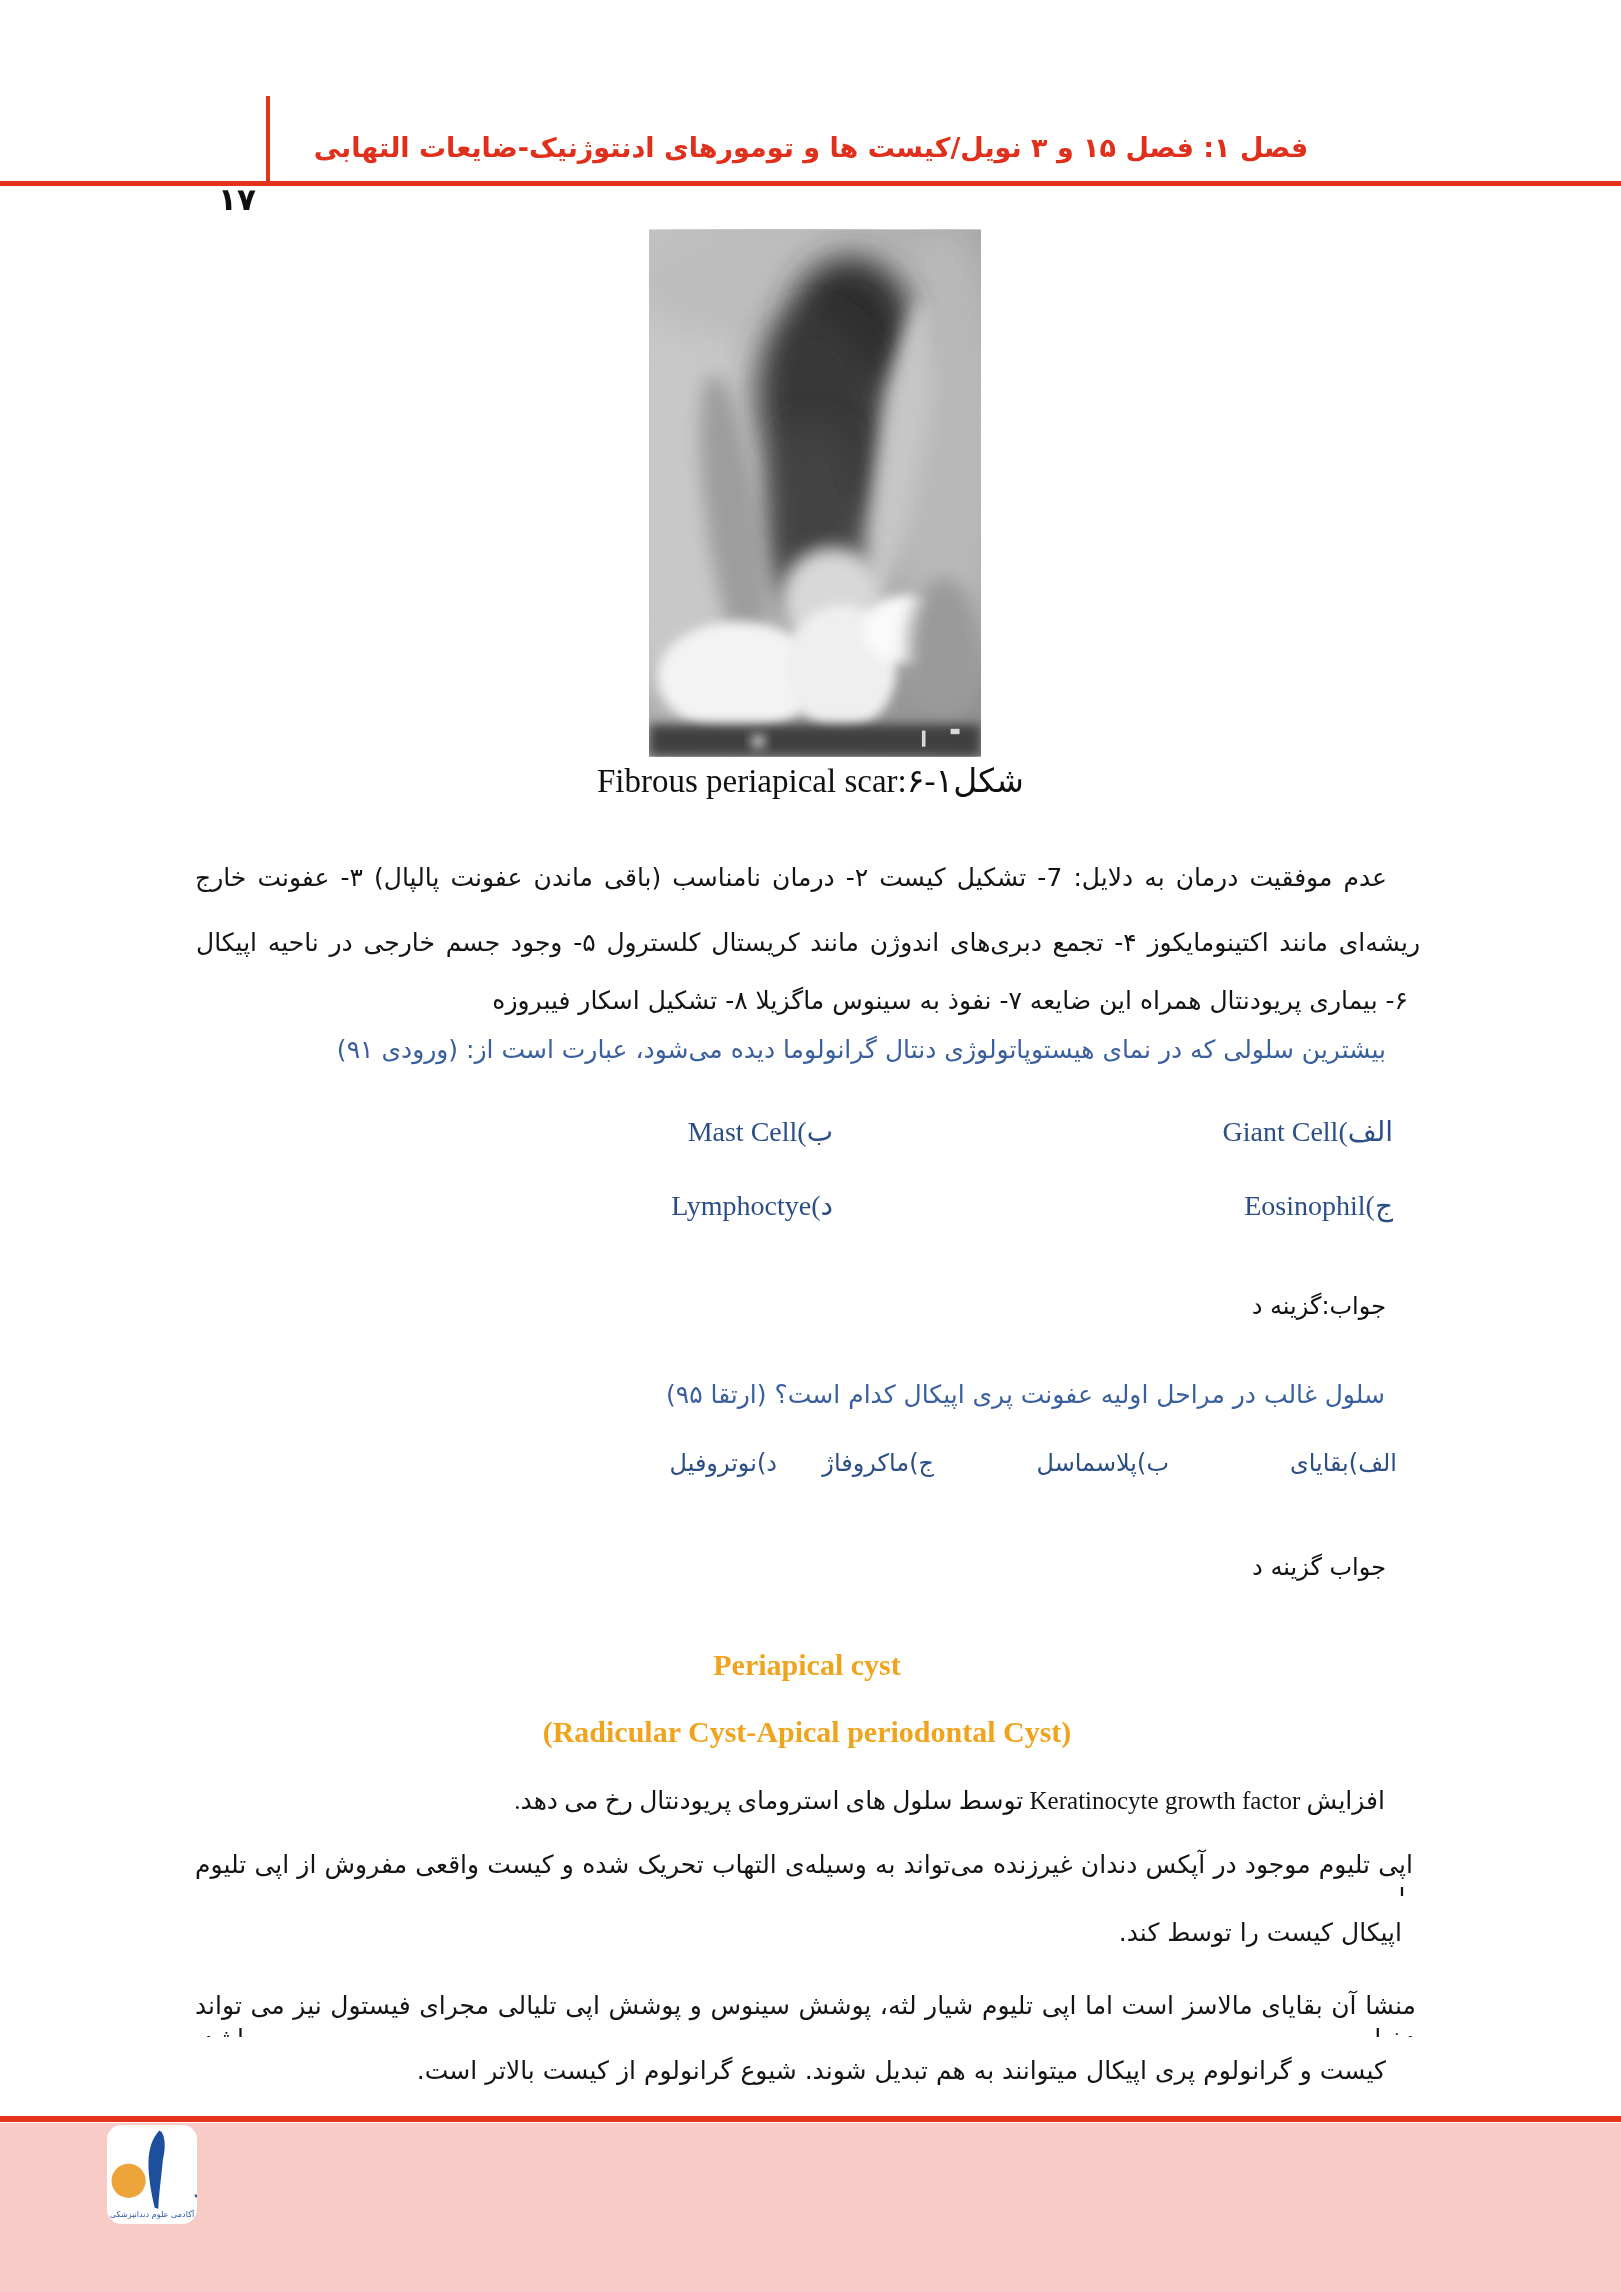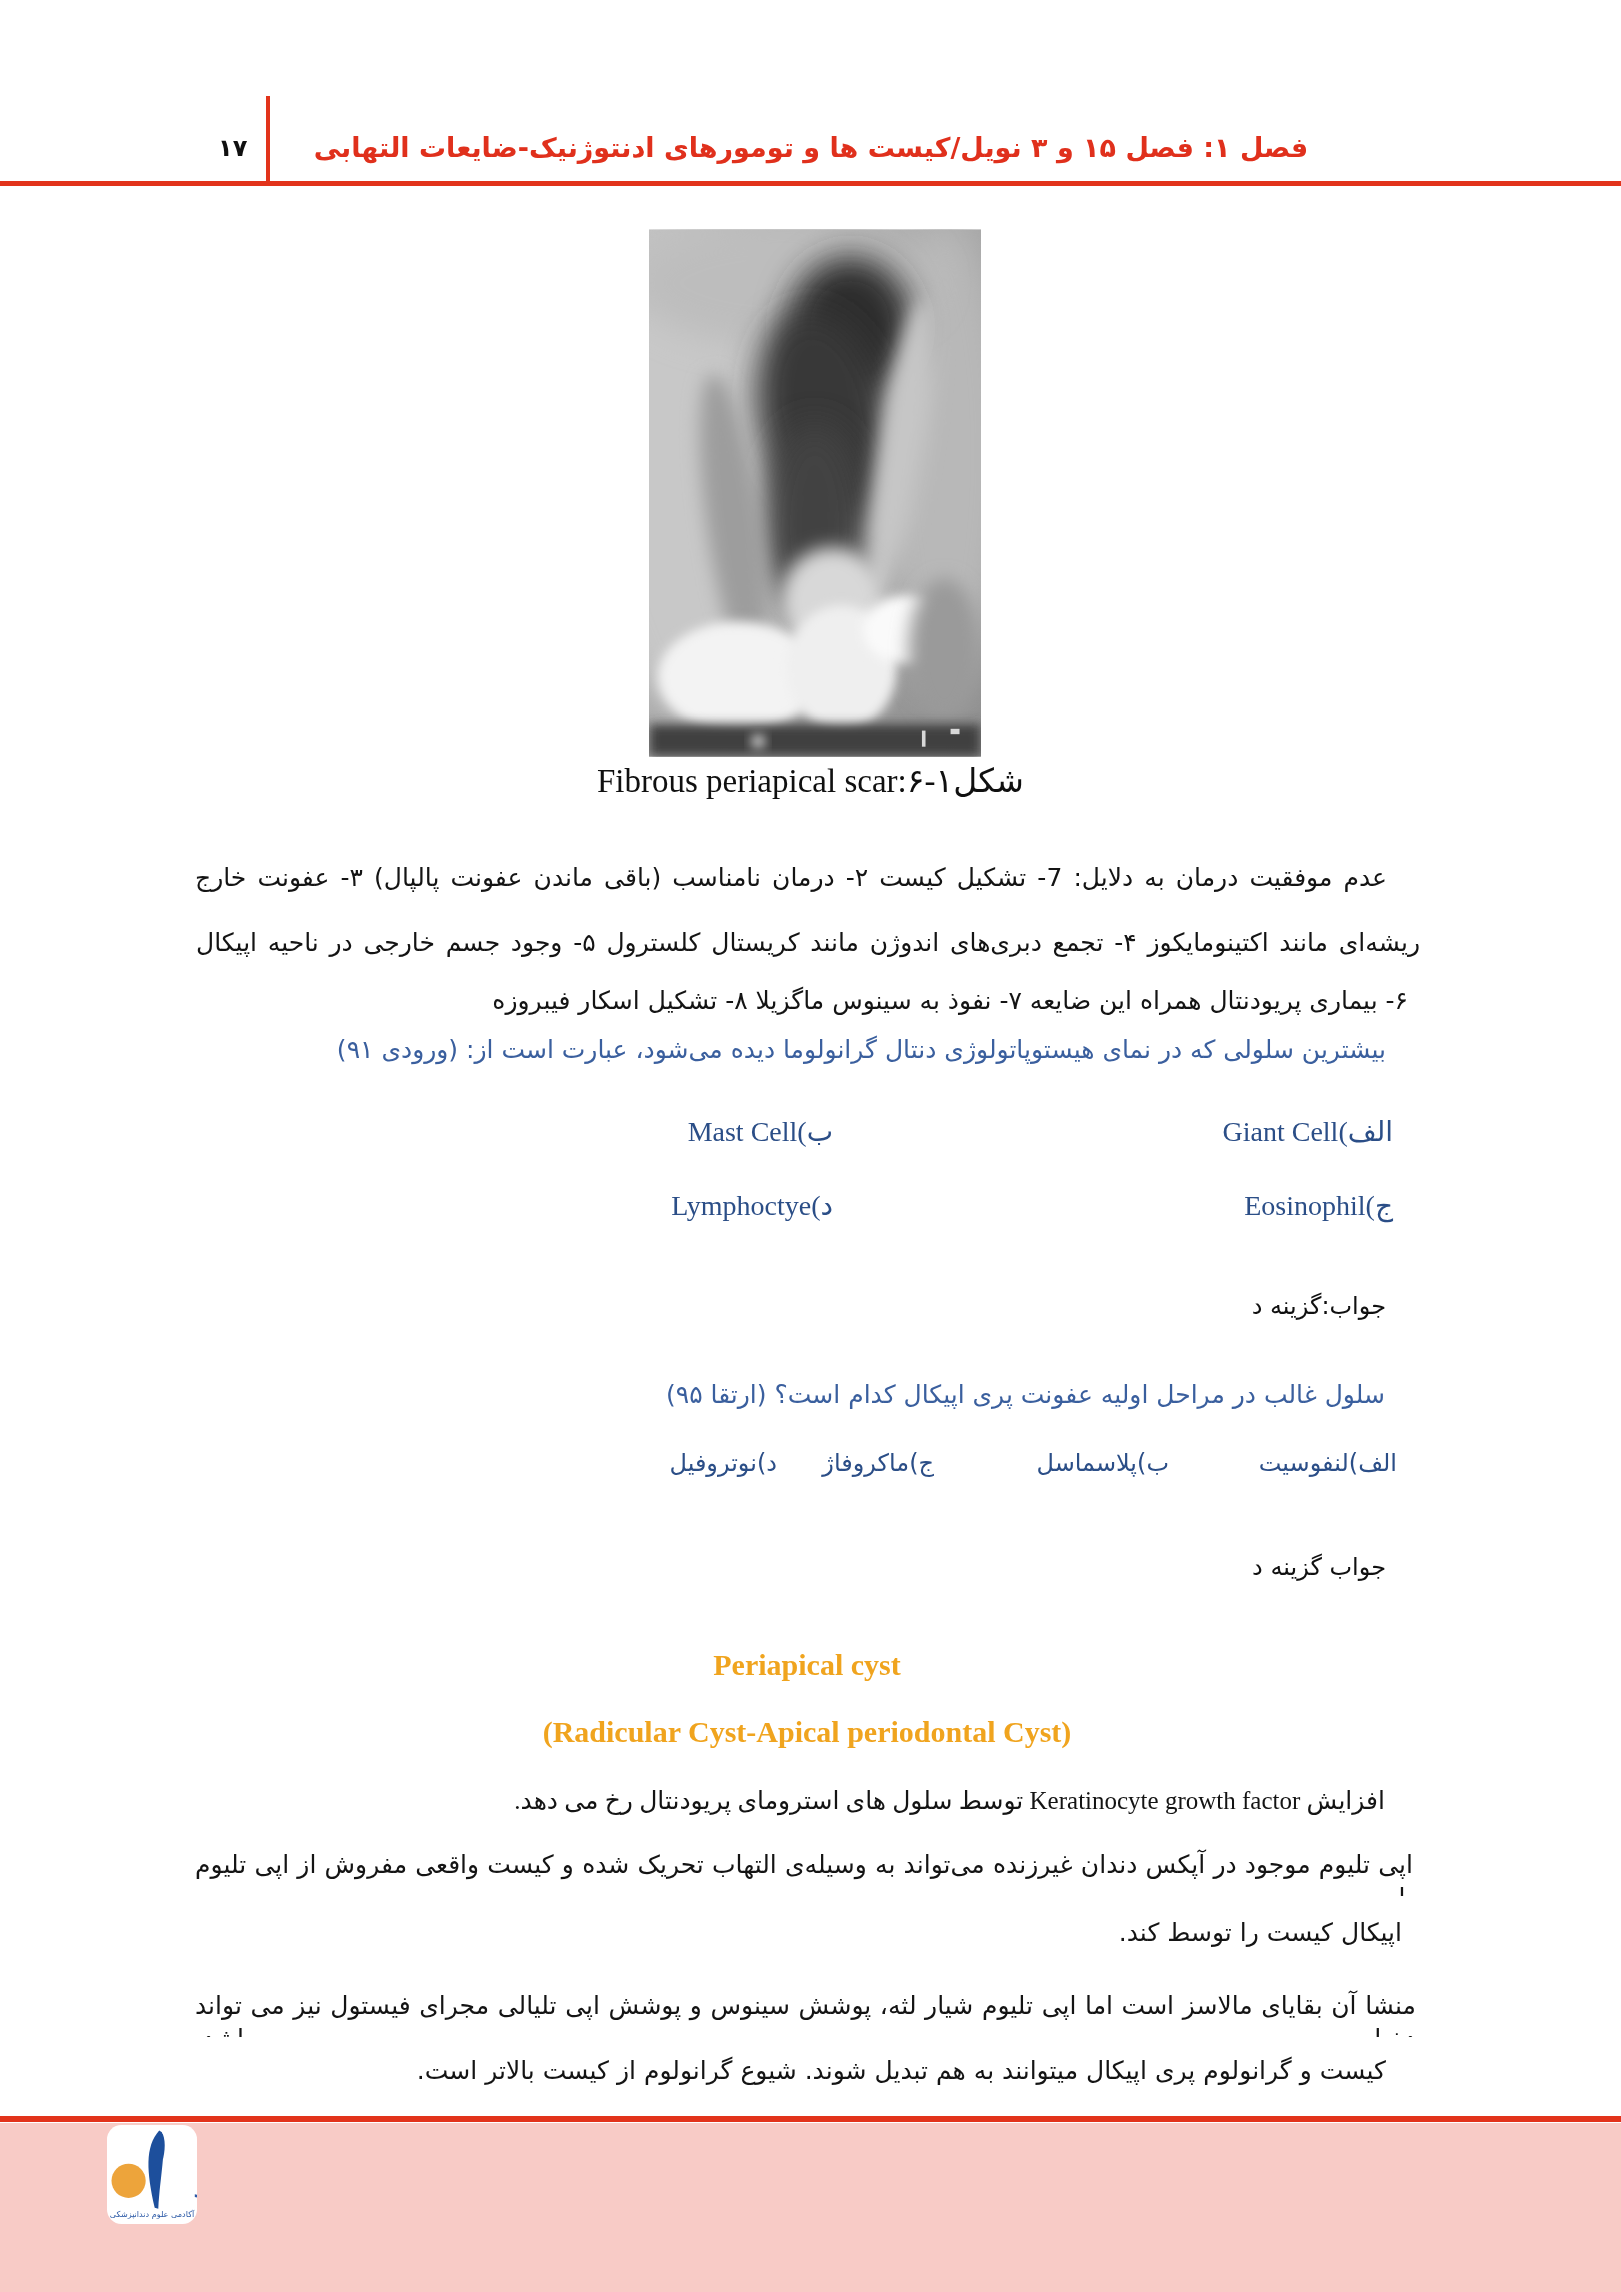--- a/index.html
+++ b/index.html
@@ -9,21 +9,21 @@
   .fa{direction:rtl;unicode-bidi:embed;white-space:nowrap;line-height:1.3;}
   .just{white-space:normal;text-align:justify;text-align-last:justify;overflow:hidden;max-height:47px;}
   .body-line{font-size:25px;color:#141414;}
   .mixed{font-family:"Liberation Serif","DejaVu Sans",serif;}
   .blue{color:#3a5f9e;}
   .navyopt{color:#2b4e87;font-family:"Liberation Serif","DejaVu Sans",serif;font-size:28px;}
   .blueopt2{color:#2b4e87;font-size:24px;}
   .answer{font-size:24px;color:#101010;}
   .redline{background:#e2331b;}
   .header-title{width:1622px;text-align:center;font-size:27px;font-weight:bold;color:#e0301c;direction:rtl;}
-  .pagenum{font-size:24px;font-weight:bold;color:#101010;direction:rtl;}
+  .pagenum{font-size:31px;font-weight:bold;color:#101010;direction:rtl;margin-top:47px;}
   .caption{width:1231px;text-align:center;font-size:33px;color:#101010;direction:rtl;
            font-family:"Liberation Serif","DejaVu Sans",serif;white-space:nowrap;}
   .heading{width:1224px;text-align:center;font-weight:bold;font-size:30px;color:#f0a41e;
            font-family:"Liberation Serif","DejaVu Sans",serif;white-space:nowrap;}
   .pinkband{background:#f8cbc6;}
 </style>
 </head>
 <body>
 
 <div id="page">
@@ -82,21 +82,21 @@
   <div class="abs fa body-line" style="right:214px;top:985px;" dir="rtl">۶- بیماری پریودنتال همراه این ضایعه ۷- نفوذ به سینوس ماگزیلا ۸- تشکیل اسکار فیبروزه</div>
 
   <div class="abs fa body-line blue" style="right:236px;top:1034px;" dir="rtl">بیشترین سلولی که در نمای هیستوپاتولوژی دنتال گرانولوما دیده می‌شود، عبارت است از: (ورودی ۹۱)</div>
   <div class="abs fa navyopt" style="right:229px;top:1114px;" dir="rtl">الف)Giant Cell</div>
   <div class="abs fa navyopt" style="right:789px;top:1114px;" dir="rtl">ب)Mast Cell</div>
   <div class="abs fa navyopt" style="right:229px;top:1188px;" dir="rtl">ج)Eosinophil</div>
   <div class="abs fa navyopt" style="right:789px;top:1188px;" dir="rtl">د)Lymphoctye</div>
   <div class="abs fa answer" style="right:236px;top:1291px;" dir="rtl">جواب:گزینه د</div>
 
   <div class="abs fa body-line blue" style="right:237px;top:1379px;" dir="rtl">سلول غالب در مراحل اولیه عفونت پری اپیکال کدام است؟ (ارتقا ۹۵)</div>
-  <div class="abs fa blueopt2" style="right:225px;top:1448px;" dir="rtl">الف)لنفوسیت</div>
+  <div class="abs fa blueopt2" style="right:225px;top:1448px;" dir="rtl">الف)بقایای</div>
   <div class="abs fa blueopt2" style="right:453px;top:1448px;" dir="rtl">ب)پلاسماسل</div>
   <div class="abs fa blueopt2" style="right:688px;top:1448px;" dir="rtl">ج)ماکروفاژ</div>
   <div class="abs fa blueopt2" style="right:845px;top:1448px;" dir="rtl">د)نوتروفیل</div>
   <div class="abs fa answer" style="right:236px;top:1552px;" dir="rtl">جواب گزینه د</div>
 
   <div class="abs heading" style="left:195px;top:1715px;">(Radicular Cyst-Apical periodontal Cyst)</div>
   <div class="abs heading" style="left:195px;top:1648px;">Periapical cyst</div>
 
   <div class="abs fa body-line mixed" style="right:237px;top:1785px;" dir="rtl">افزایش Keratinocyte growth factor توسط سلول های استرومای پریودنتال رخ می دهد.</div>
   <div class="abs fa body-line just" style="right:209px;top:1849px;width:1218px;" dir="rtl">اپی تلیوم موجود در آپکس دندان غیرزنده می‌تواند به وسیله‌ی التهاب تحریک شده و کیست واقعی مفروش از اپی تلیوم یا پری</div>

